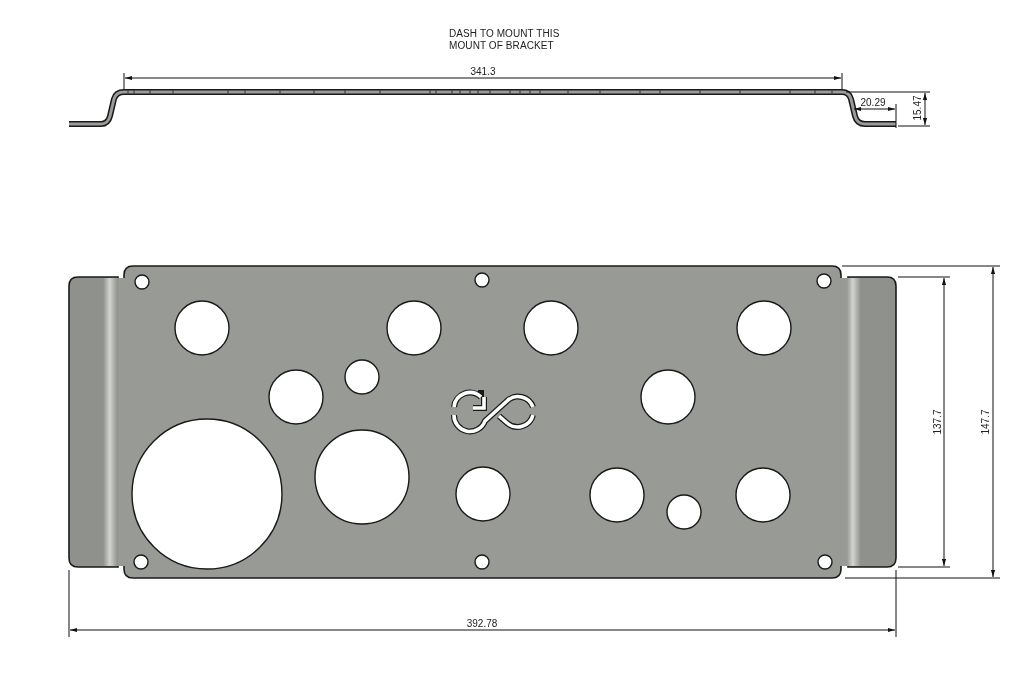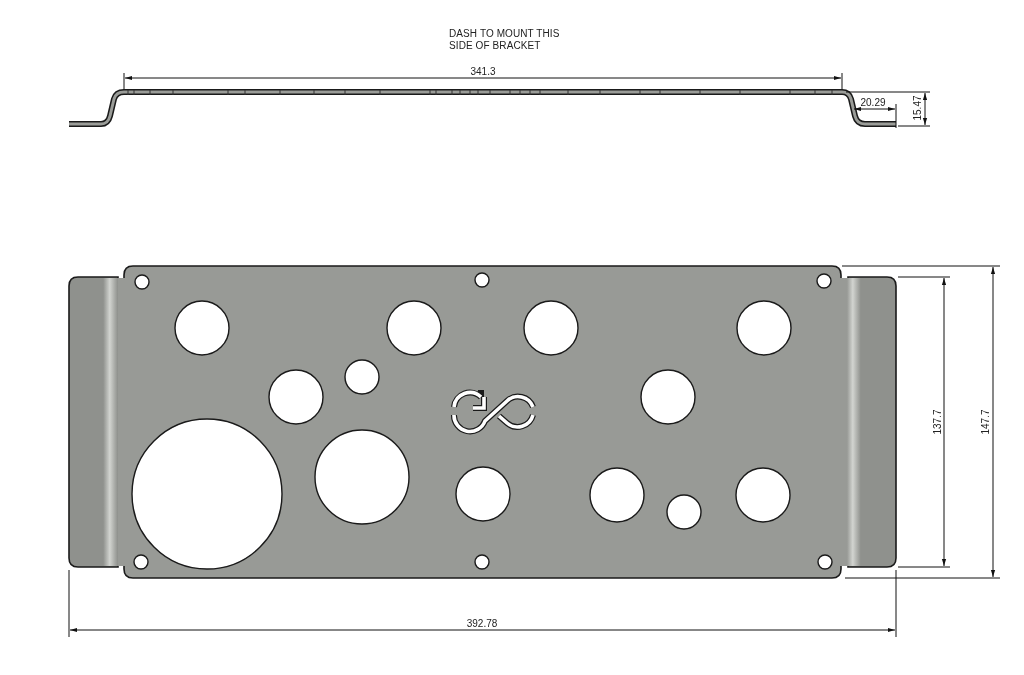--- a/index.html
+++ b/index.html
@@ -7,21 +7,21 @@
            font-family: "Liberation Sans", sans-serif; }
     #drawing { position: absolute; left: 0; top: 0; }
     .note { position: absolute; font-size: 10px; color: #222; line-height: 12px; letter-spacing: 0.1px; }
     .dimtext { font-family: "Liberation Sans", sans-serif; font-size: 10px; fill: #222; }
   </style>
 </head>
 <body>
 
 <div class="note" style="left:449px; top:28px;">
   <div>DASH TO MOUNT THIS</div>
-  <div>SIDE OF BRACKET</div>
+  <div>MOUNT OF BRACKET</div>
 </div>
 
 <svg id="drawing" width="1024" height="675" viewBox="0 0 1024 675" xmlns="http://www.w3.org/2000/svg">
   <defs>
     <marker id="arr" viewBox="0 0 10 10" refX="10" refY="5" markerWidth="7" markerHeight="7" orient="auto-start-reverse">
       <path d="M0,2 L10,5 L0,8 z" fill="#111"></path>
     </marker>
     <linearGradient id="bendL" x1="0" x2="1" y1="0" y2="0">
       <stop offset="0" stop-color="#8d8f8b"></stop>
       <stop offset="0.45" stop-color="#d2d4d0"></stop>

